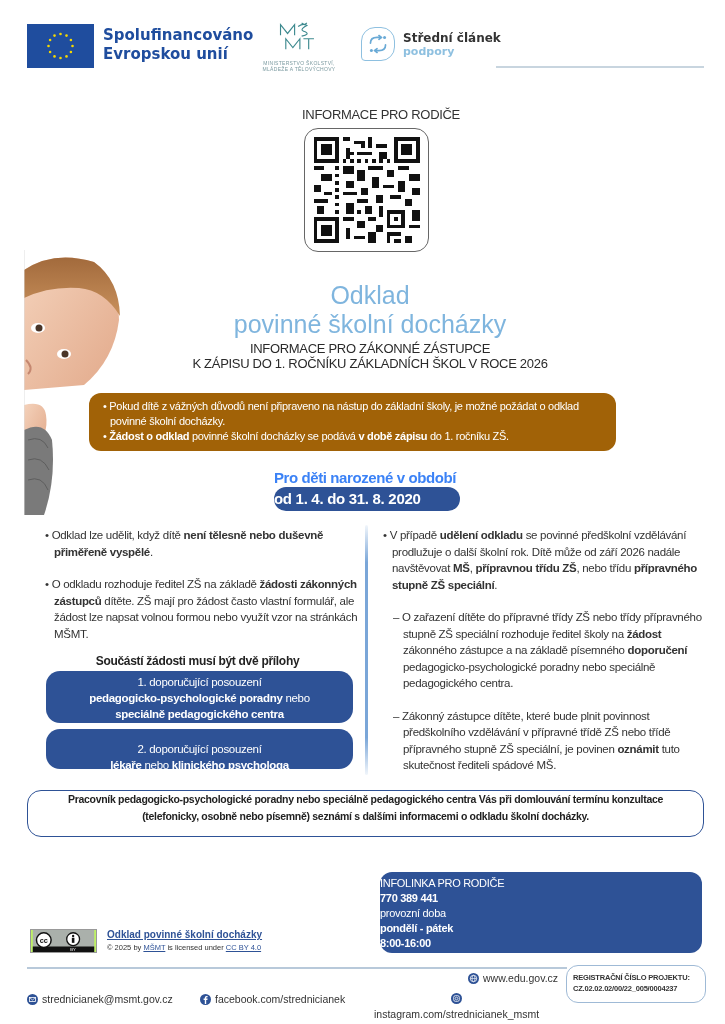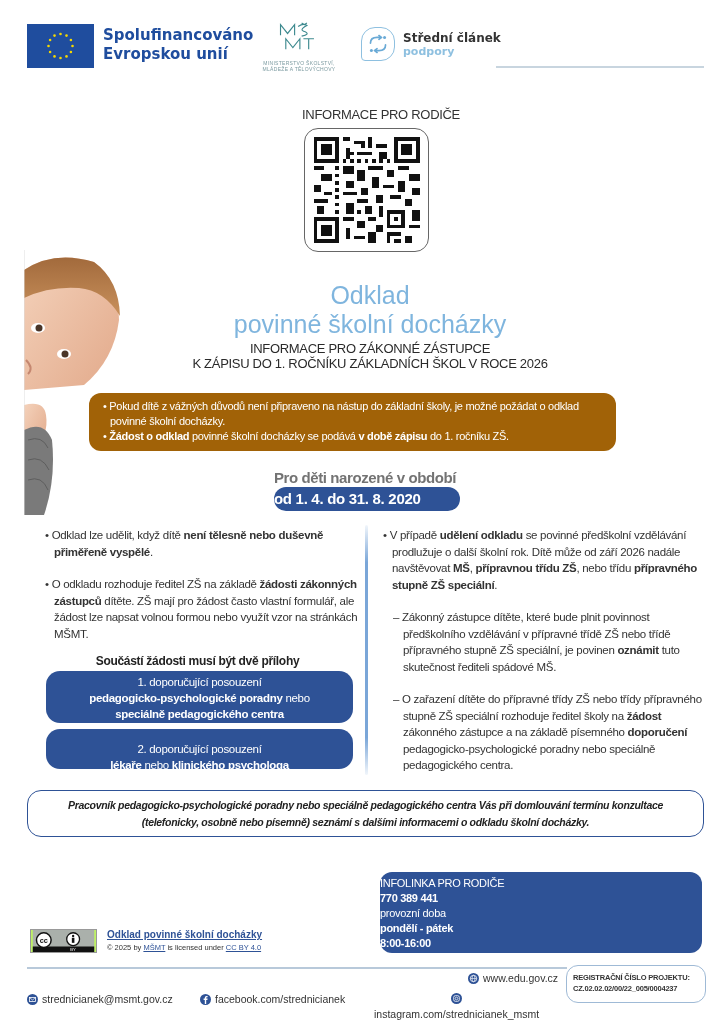--- a/index.html
+++ b/index.html
@@ -32,38 +32,38 @@
   .title1 { left: 180px; top: 280px; width: 380px; text-align: center; font-size: 25px; color: #7fb5de; line-height: 30px; }
   .title2 { left: 150px; top: 309px; width: 440px; text-align: center; font-size: 25px; color: #7fb5de; line-height: 30px; }
   .subtitle { left: 150px; top: 341px; width: 440px; text-align: center; font-size: 13px; line-height: 15px; color: #2a2a2a; letter-spacing: -0.3px; }
 
   
   .intro { left: 89px; top: 393px; width: 527px; height: 58px; background: #a16207; border-radius: 12px; color: #fff; font-size: 11px; line-height: 15px; padding: 6px 10px 0 14px; letter-spacing: -0.3px; }
   .intro p { margin: 0; }
   .intro .ind { padding-left: 7px; }
 
   
-  .period-label { left: 250px; top: 469px; width: 230px; text-align: center; font-size: 15px; font-weight: bold; color: #737373; letter-spacing: -0.4px; }
+  .period-label { left: 250px; top: 469px; width: 230px; text-align: center; font-size: 15px; font-weight: bold; color: #3b82f6; letter-spacing: -0.4px; }
   .period-pill { left: 274px; top: 487px; width: 186px; height: 24px; background: #2e5296; border-radius: 12px; color: #fff; font-size: 15px; font-weight: bold; text-align: left; line-height: 24px; letter-spacing: -0.3px; }
 
   
   .col-left { left: 45px; top: 527px; width: 320px; font-size: 11.5px; line-height: 16.5px; color: #333; letter-spacing: -0.3px; }
   .col-left p { margin-bottom: 16px; padding-left: 9px; text-indent: -9px; }
   .divider { left: 365px; top: 525px; width: 3px; height: 250px; background: linear-gradient(to bottom, rgba(120,165,215,0.1), #7aa6d8 15%, #7aa6d8 85%, rgba(120,165,215,0.1)); border-radius: 2px; }
   .col-right { left: 383px; top: 527px; width: 320px; font-size: 11.5px; line-height: 16.5px; color: #333; letter-spacing: -0.3px; }
   .col-right p { margin-bottom: 16px; padding-left: 9px; text-indent: -9px; }
   .col-right p.dash { padding-left: 20px; text-indent: -10px; }
 
   .att-head { left: 45px; top: 654px; width: 305px; text-align: center; font-size: 12px; font-weight: bold; color: #222; letter-spacing: -0.3px; }
   .att-box { left: 46px; width: 307px; background: #2e5296; border-radius: 14px; color: #fff; text-align: center; font-size: 11.5px; line-height: 16px; letter-spacing: -0.3px; }
   .att1 { top: 671px; height: 52px; padding-top: 3px; }
   .att2 { top: 729px; height: 40px; padding-top: 12px; }
 
   
-  .notice { left: 27px; top: 790px; width: 677px; height: 47px; border: 1.5px solid #2e5296; border-radius: 14px; text-align: center; font-size: 10.5px; font-weight: bold; line-height: 17px; color: #222; padding-top: 6px; letter-spacing: -0.3px; font-style: italic; }
+  .notice { left: 27px; top: 790px; width: 677px; height: 47px; border: 1.5px solid #2e5296; border-radius: 14px; text-align: center; font-size: 10.5px; font-weight: bold; line-height: 17px; color: #222; letter-spacing: -0.3px; }
 
   
   .infoline { left: 380px; top: 872px; width: 322px; height: 81px; background: #2e5296; border-radius: 12px; color: #fff; text-align: left; font-size: 11px; line-height: 15px; padding-top: 4px; letter-spacing: -0.3px; }
   .infoline b { font-weight: bold; }
 
   
   .cc-badge { left: 30px; top: 929px; width: 67px; height: 24px; background: #bef264; border: 1px solid #999; }
   .cc-badge svg { width: 100%; height: 100%; }
   .lic-title { left: 107px; top: 929px; font-size: 10px; font-weight: bold; color: #2e5296; text-decoration: underline; }
   .lic-line { left: 107px; top: 943px; font-size: 7.5px; color: #333; }
@@ -282,22 +282,22 @@
 </div>
 <div class="abs att-box att2">
   <div>2. doporučující posouzení</div>
   <div><b>lékaře</b><span> nebo </span><b>klinického psychologa</b></div>
 </div>
 
 <div class="abs divider"></div>
 
 <div class="abs col-right">
   <p>• <span>V případě </span><b>udělení odkladu</b><span> se povinné předškolní vzdělávání prodlužuje o další školní rok. Dítě může od září 2026 nadále navštěvovat </span><b>MŠ</b><span>, </span><b>přípravnou třídu ZŠ</b><span>, nebo třídu </span><b>přípravného stupně ZŠ speciální</b><span>.</span></p>
+  <p class="dash">– <span>O zařazení dítěte do přípravné třídy ZŠ nebo třídy přípravného stupně ZŠ speciální rozhoduje ředitel školy na </span><b>žádost</b><span> zákonného zástupce a na základě písemného </span><b>doporučení</b><span> pedagogicko-psychologické poradny nebo speciálně pedagogického centra.</span></p>
   <p class="dash">– <span>Zákonný zástupce dítěte, které bude plnit povinnost předškolního vzdělávání v přípravné třídě ZŠ nebo třídě přípravného stupně ZŠ speciální, je povinen </span><b>oznámit</b><span> tuto skutečnost řediteli spádové MŠ.</span></p>
-  <p class="dash">– <span>O zařazení dítěte do přípravné třídy ZŠ nebo třídy přípravného stupně ZŠ speciální rozhoduje ředitel školy na </span><b>žádost</b><span> zákonného zástupce a na základě písemného </span><b>doporučení</b><span> pedagogicko-psychologické poradny nebo speciálně pedagogického centra.</span></p>
 </div>
 
 <div class="abs notice">
   <div>Pracovník pedagogicko-psychologické poradny nebo speciálně pedagogického centra Vás při domlouvání termínu konzultace</div>
   <div>(telefonicky, osobně nebo písemně) seznámí s dalšími informacemi o odkladu školní docházky.</div>
 </div>
 
 <div class="abs infoline">
   <div>INFOLINKA PRO RODIČE</div>
   <div><b>770 389 441</b></div>

